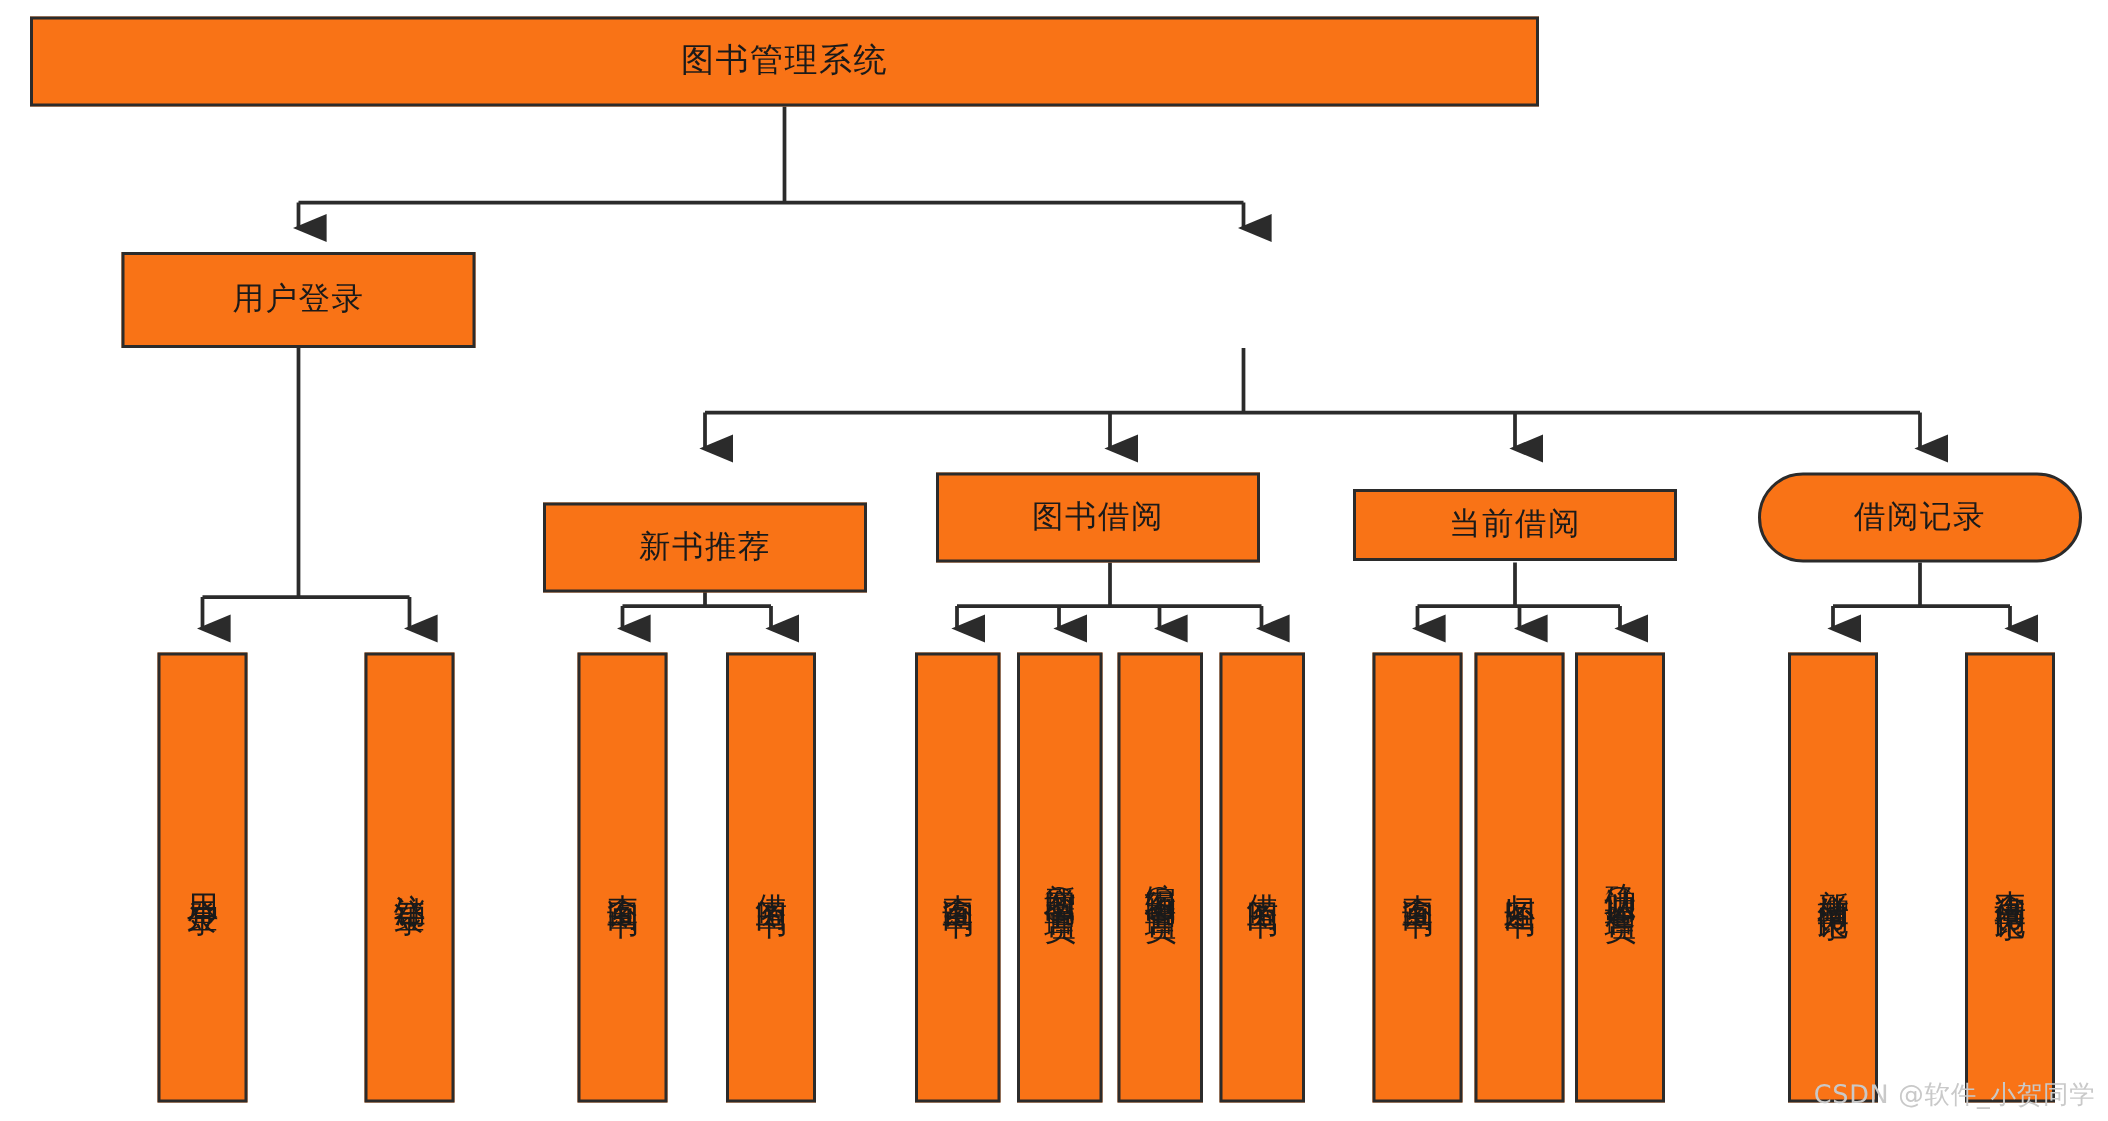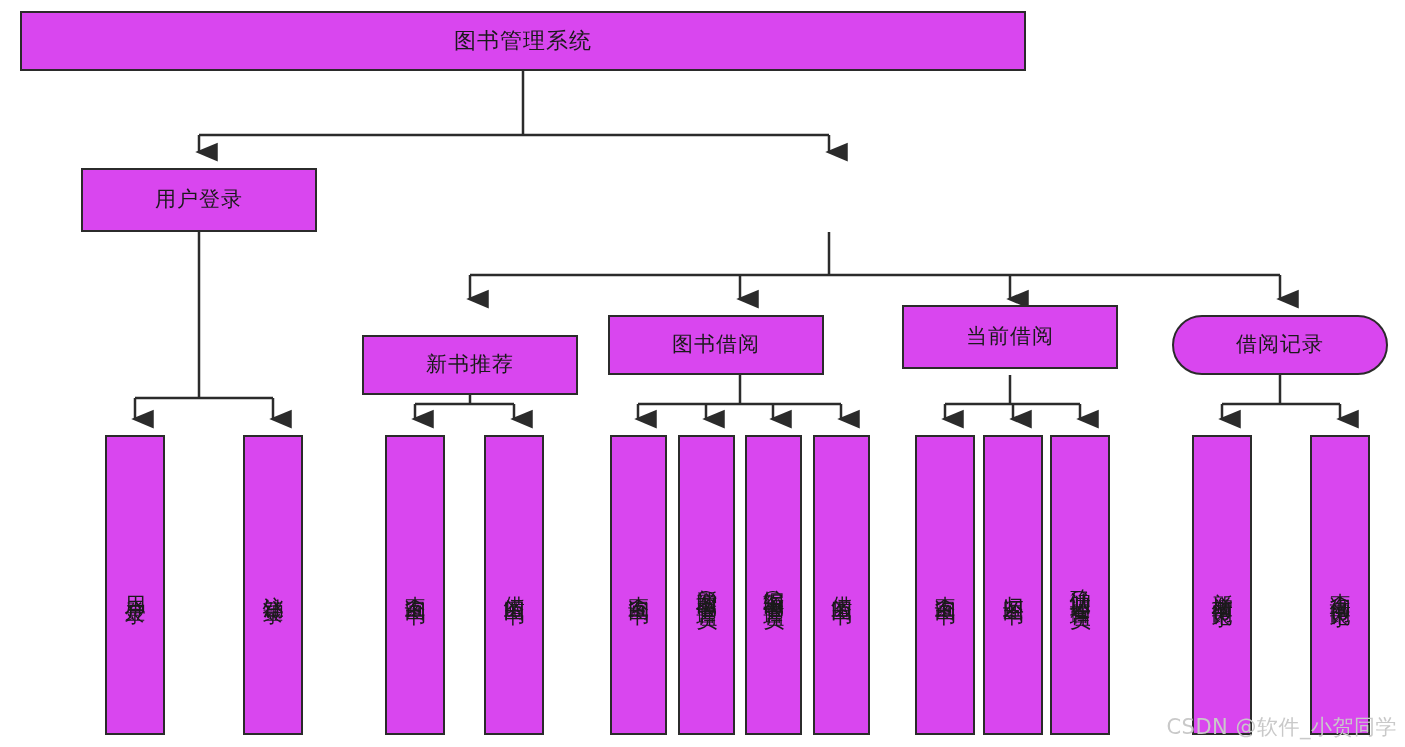--- a/index.html
+++ b/index.html
@@ -16,21 +16,21 @@
   }
   svg#wires{
     position:absolute;
     left:0; top:0;
     width:1405px; height:747px;
     pointer-events:none;
   }
   .node{
     position:absolute;
     box-sizing:border-box;
-    background:#d946ef;
+    background:#f97316;
     border:2.5px solid #2b2b2b;
     display:flex;
     align-items:center;
     justify-content:center;
     color:#1a1a1a;
     z-index:2;
   }
   .node.h{
     font-size:21px;
     letter-spacing:1px;
@@ -51,21 +51,21 @@
     writing-mode:vertical-rl;
     text-orientation:upright;
     display:block;
     white-space:nowrap;
   }
   .node.root{ font-size:22px; }
   #watermark{
     position:absolute;
     right:8px;
     bottom:6px;
-    font-size:21px;
+    font-size:17px;
     color:#c9c9c9;
     letter-spacing:0.5px;
     z-index:3;
     white-space:nowrap;
   }
 </style>
 </head>
 <body>
 
 <div id="canvas">
@@ -124,24 +124,24 @@
     <span>图书管理系统</span>
   </div>
 
   <div class="node h" style="left:81px; top:168px; width:236px; height:64px;">
     <span>用户登录</span>
   </div>
 
   <div class="node h" style="left:362px; top:315px; width:216px; height:60px;margin-top:20px;">
     <span>新书推荐</span>
   </div>
-  <div class="node h" style="left:608px; top:315px; width:216px; height:60px;">
+  <div class="node h" style="left:624px; top:315px; width:216px; height:60px;">
     <span>图书借阅</span>
   </div>
-  <div class="node h" style="left:902px; top:305px; width:216px; height:64px;">
+  <div class="node h" style="left:902px; top:326px; width:216px; height:48px;">
     <span>当前借阅</span>
   </div>
   <div class="node h" style="left:1172px; top:315px; width:216px; height:60px;border-radius:30px;">
     <span>借阅记录</span>
   </div>
 
   <div class="node v" style="left:105px; top:435px; width:60px; height:300px;">
     <span class="vtext">用户登录</span>
   </div>
   <div class="node v" style="left:243px; top:435px; width:60px; height:300px;">

